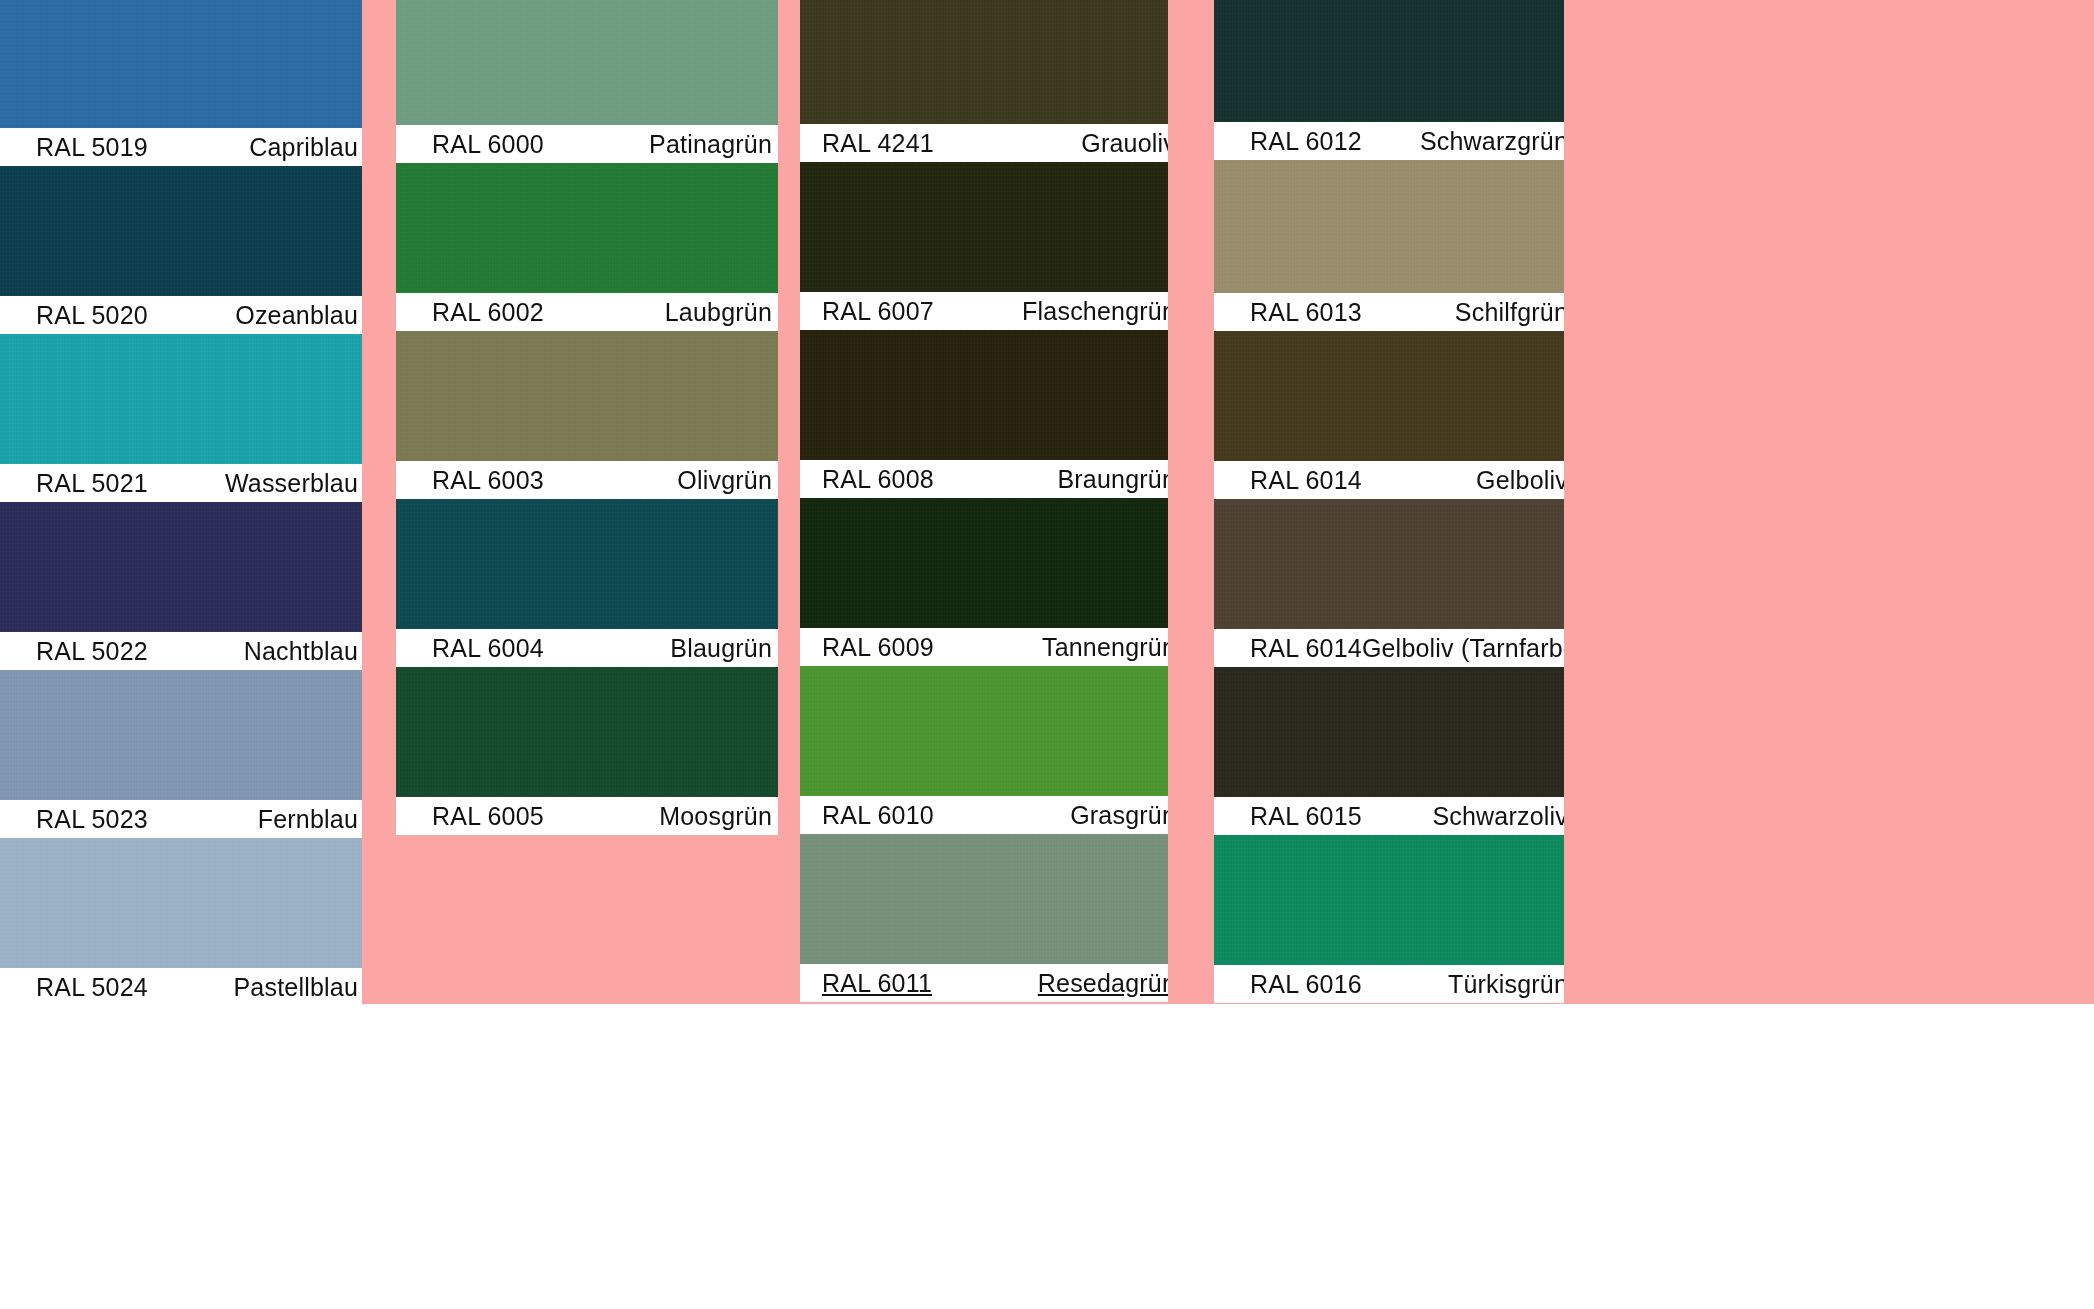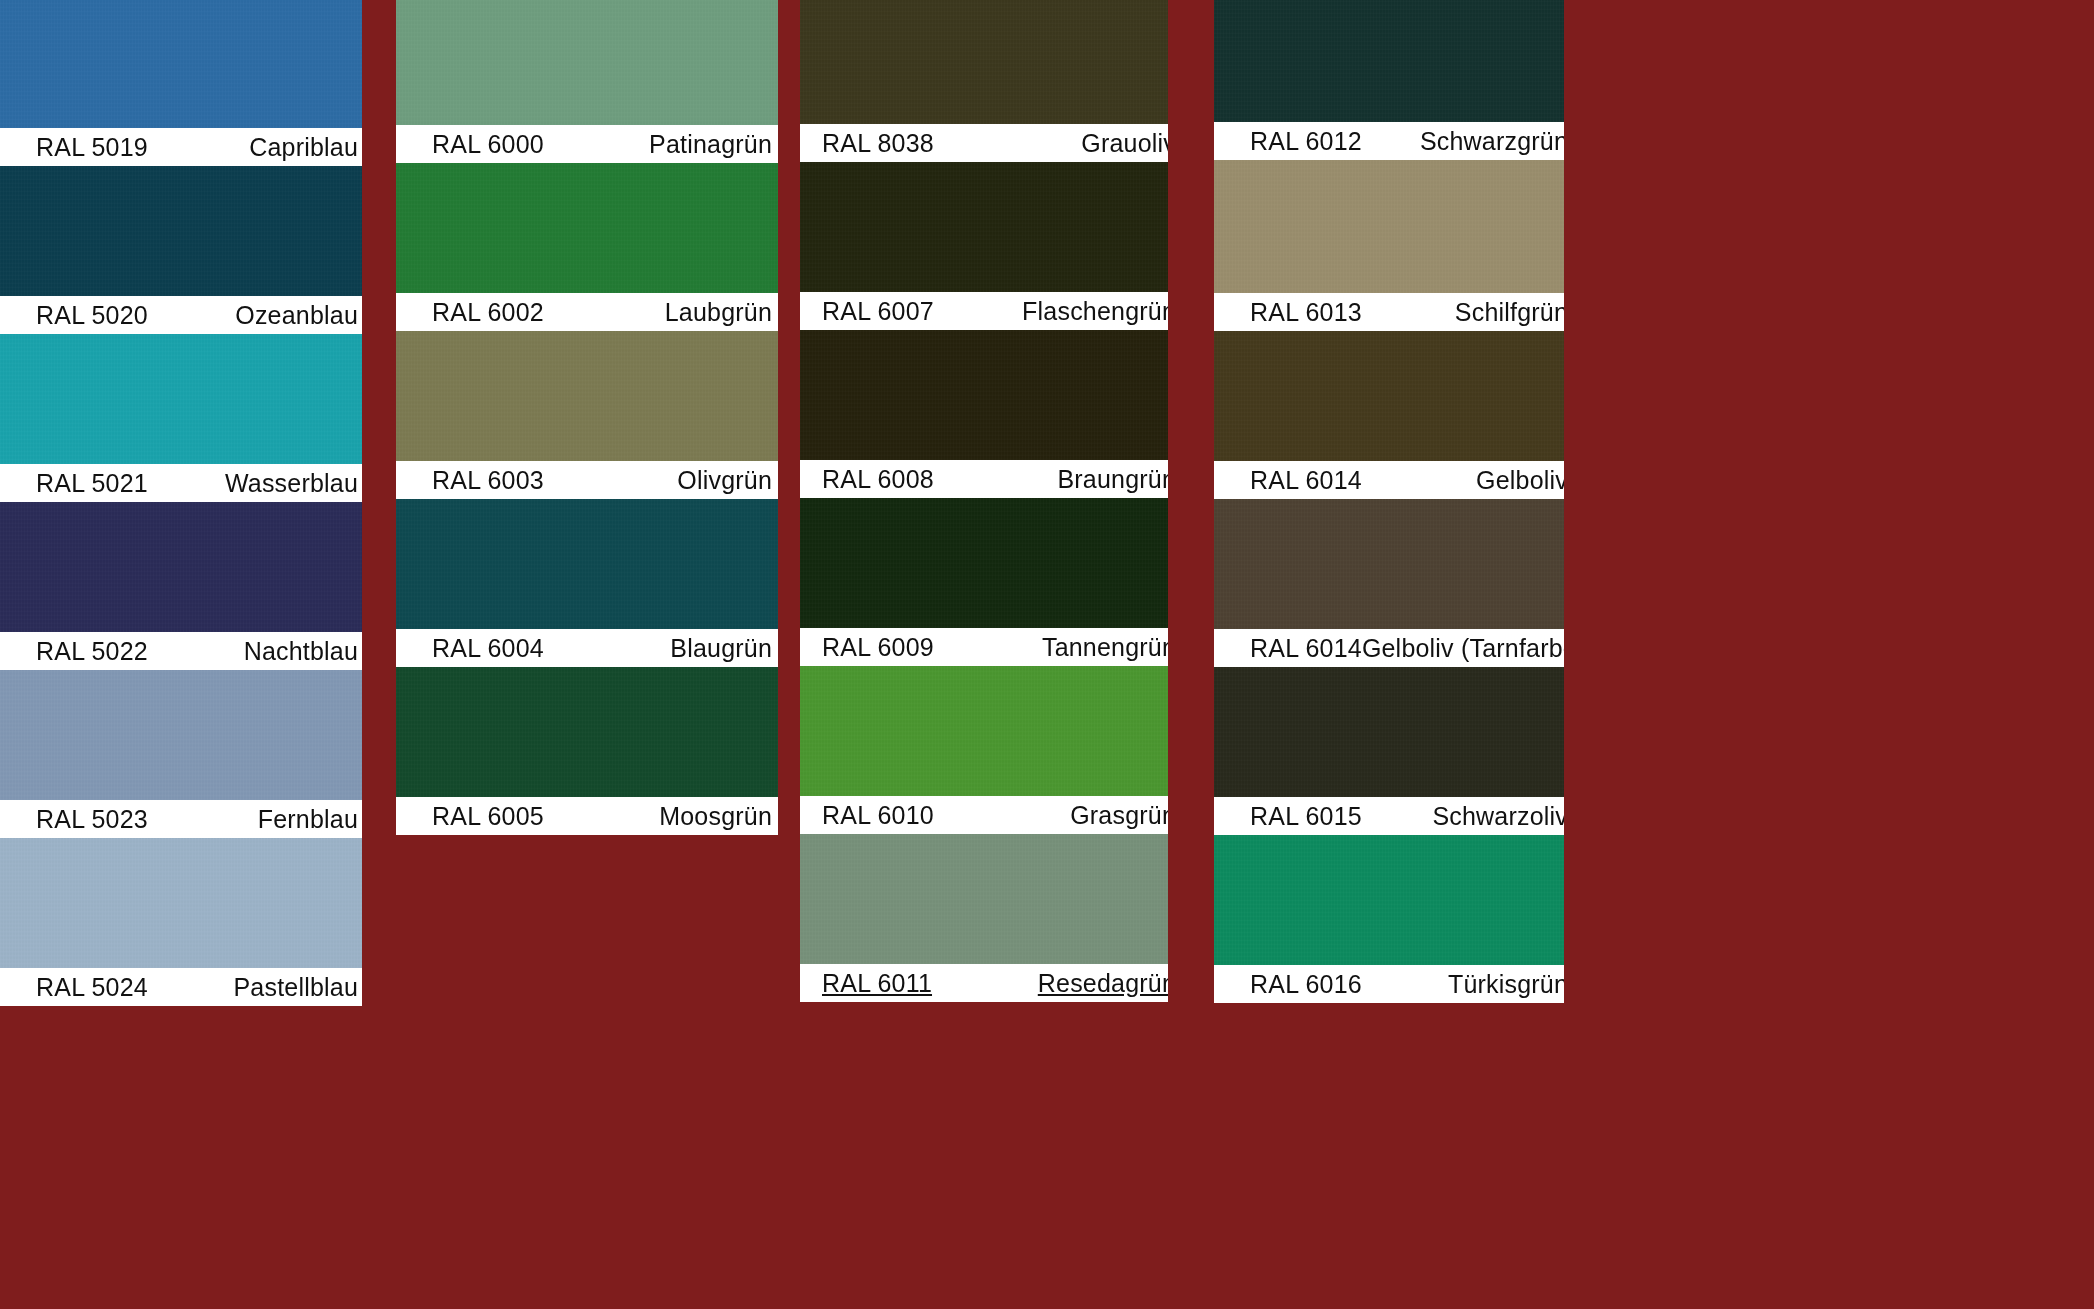--- a/index.html
+++ b/index.html
@@ -9,22 +9,22 @@
   }
   body {
     width: 2094px;
     height: 1309px;
     overflow: hidden;
     font-family: "Liberation Sans", sans-serif;
   }
   #chart {
     position: relative;
     width: 2094px;
-    height: 1309px;
-    background: #7f1d1d;
+    height: 1004px;
+    background: #fca5a5;
   }
   .column {
     position: absolute;
     top: 0;
     height: 1309px;
     overflow: hidden;
   }
   .row {
     position: relative;
     width: 100%;
@@ -170,21 +170,21 @@
         <div class="label" style="height: 38px; width: 404px;">
           <span class="ral-code">RAL 6005</span>
           <span class="ral-name">Moosgrün</span>
         </div>
       </div>
     </div>
   <div class="column" id="col2" style="left: 800px; width: 368px;">
       <div class="row">
         <div class="swatch" style="height: 124px; background: rgb(60, 56, 30);"></div>
         <div class="label" style="height: 38px; width: 386px;">
-          <span class="ral-code">RAL 8038</span>
+          <span class="ral-code">RAL 4241</span>
           <span class="ral-name">Grauoliv</span>
         </div>
       </div>
       <div class="row">
         <div class="swatch" style="height: 130px; background: rgb(35, 38, 15);"></div>
         <div class="label" style="height: 38px; width: 386px;">
           <span class="ral-code">RAL 6007</span>
           <span class="ral-name">Flaschengrün</span>
         </div>
       </div>

